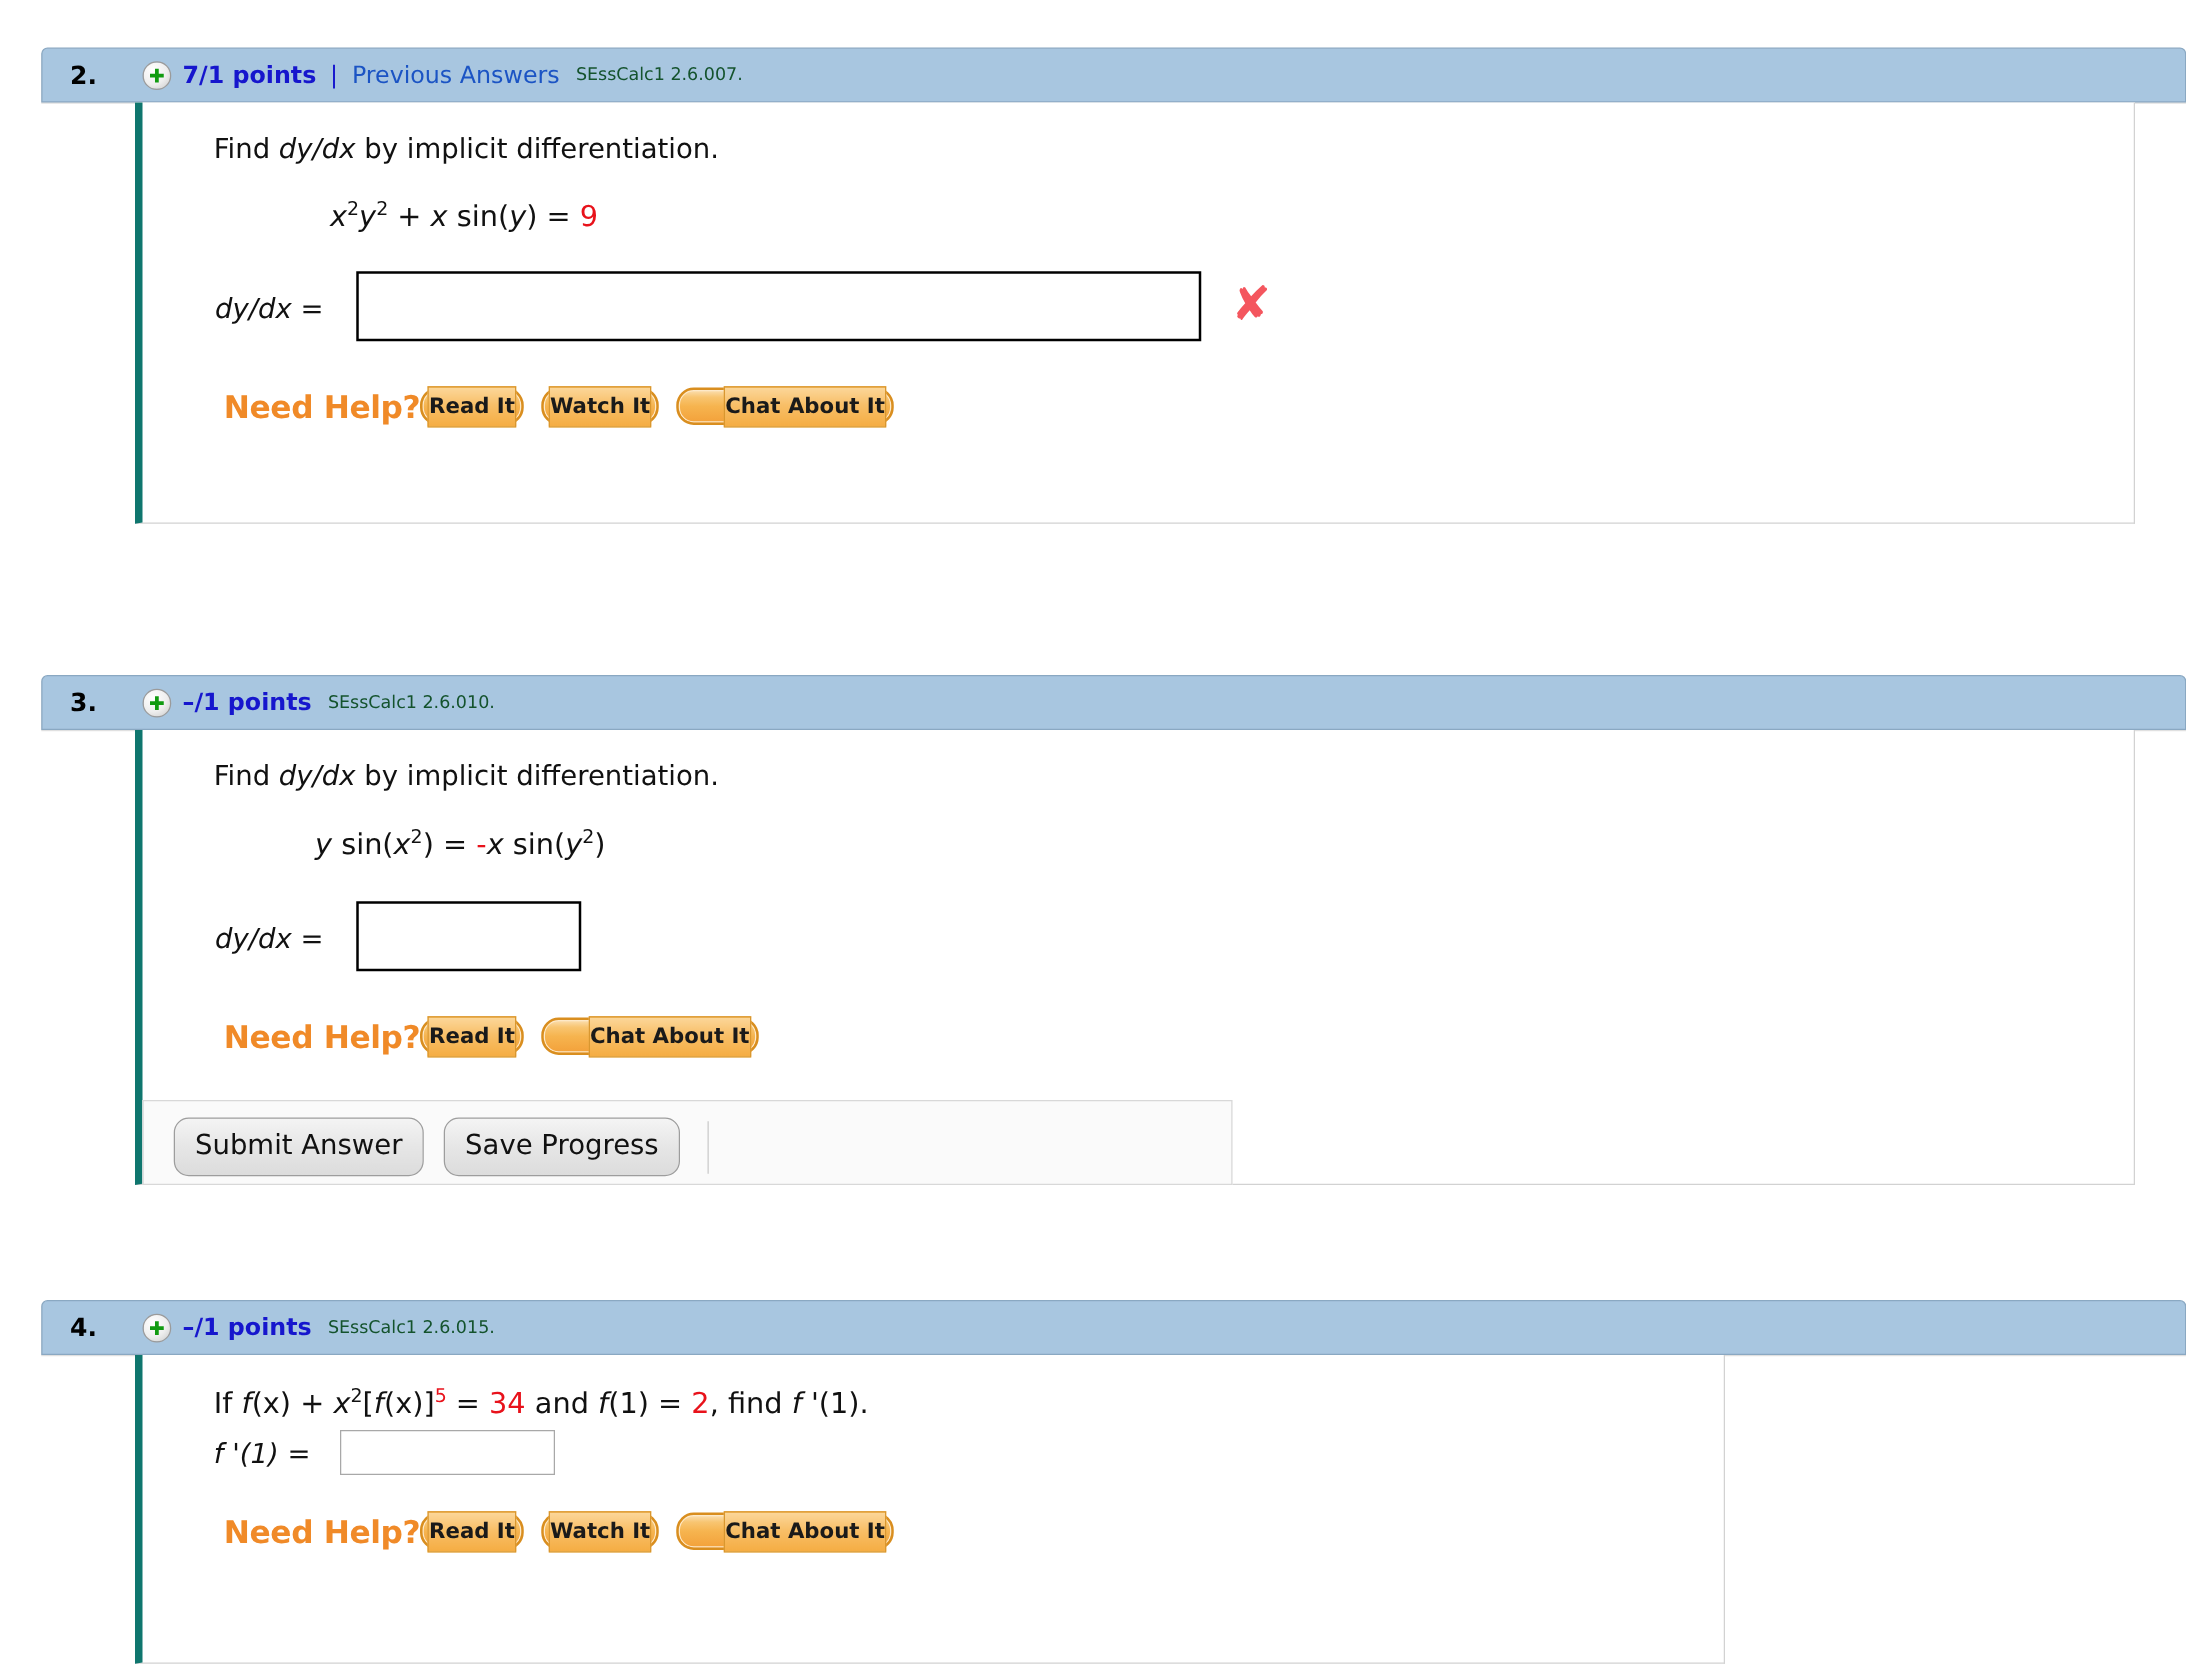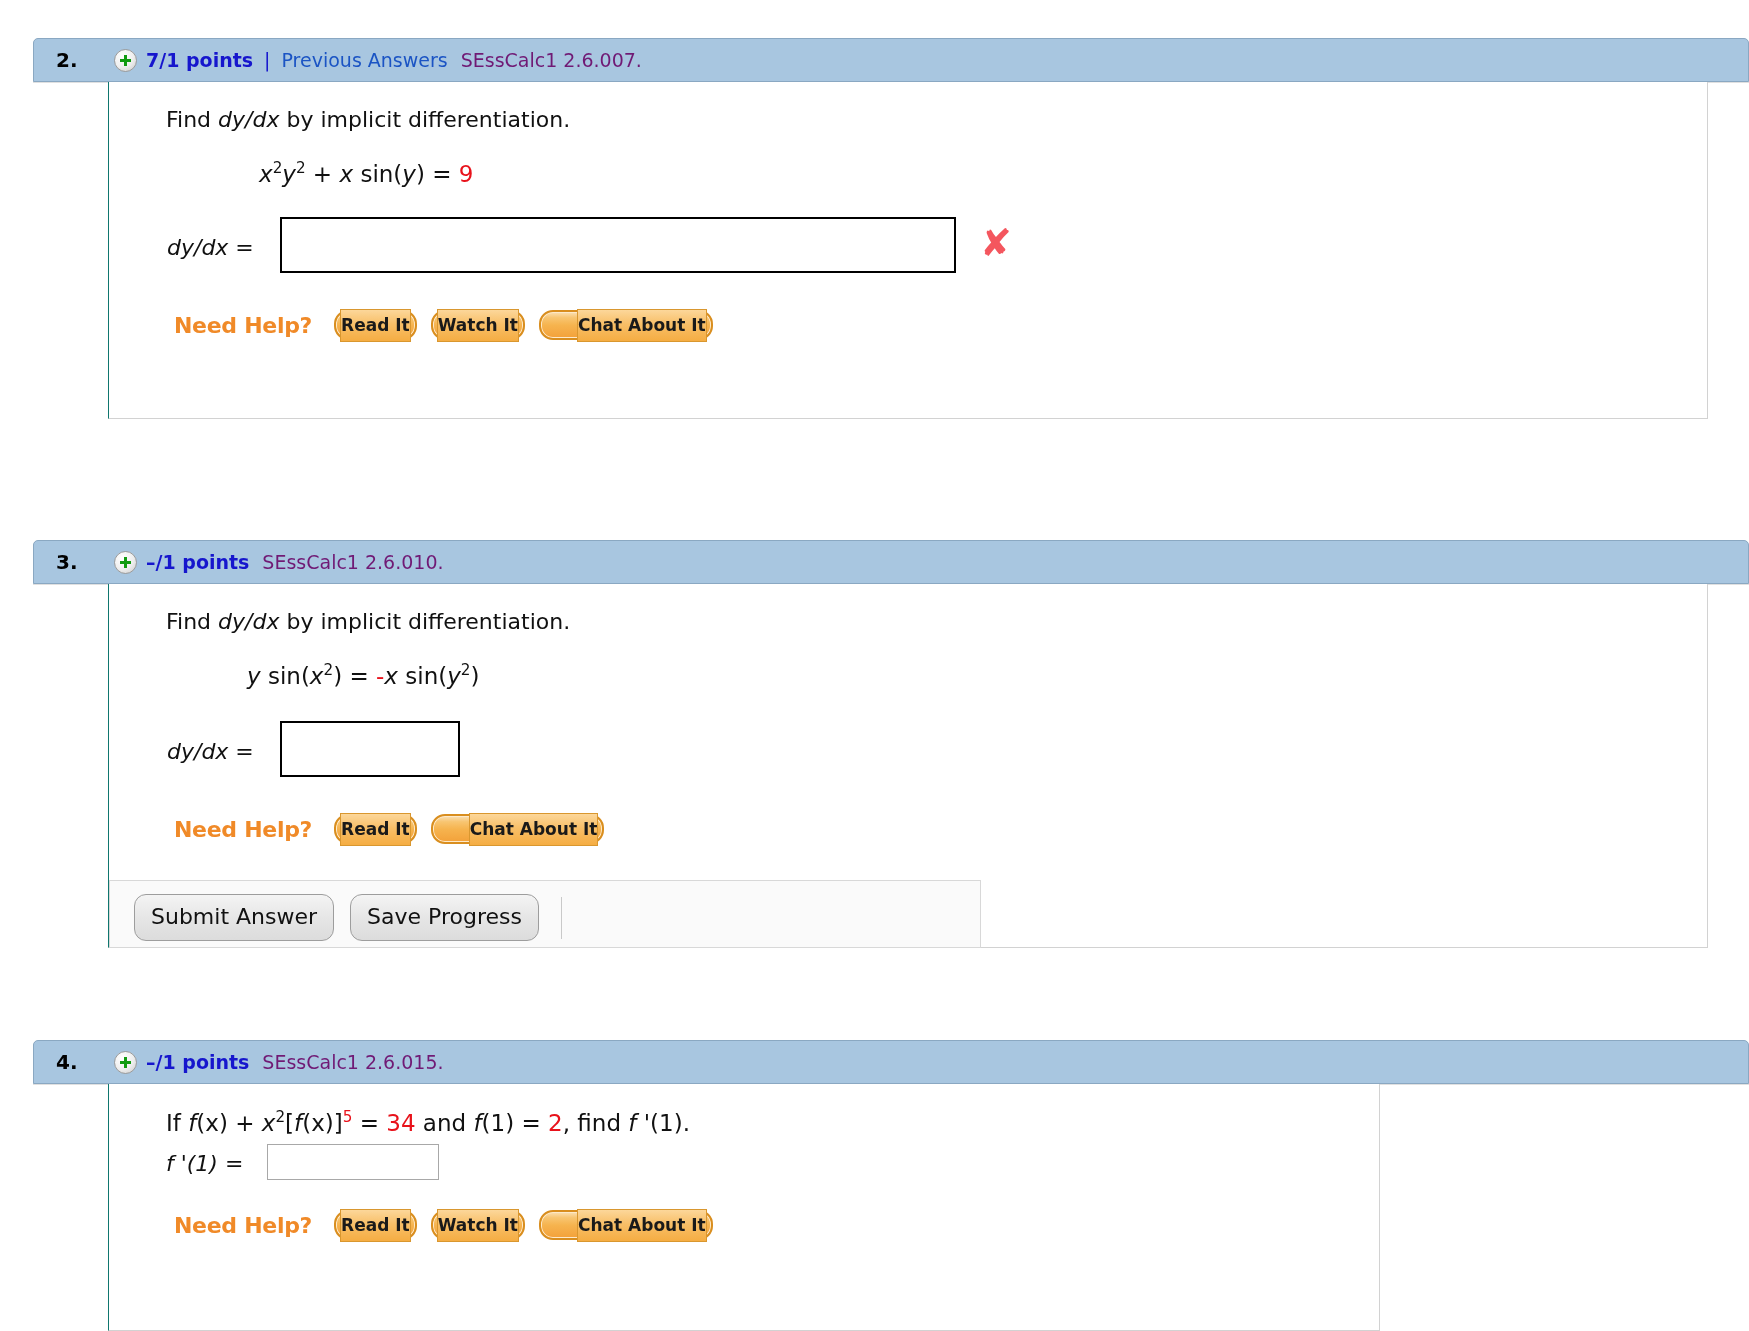--- a/index.html
+++ b/index.html
@@ -61,29 +61,29 @@
     color: #1616cd;
     font-size: 19px;
     margin: 0 11px;
   }
   .q-prev {
     color: #1b54c4;
     font-size: 19px;
     white-space: nowrap;
   }
   .q-code {
-    color: #701a75;
-    font-size: 19px;
+    color: #14532d;
+    font-size: 14px;
     margin-left: 13px;
     white-space: nowrap;
   }
 
   .q-body {
     background: #ffffff;
-    border-left: 1px solid #0f766e;
+    border-left: 6px solid #0f766e;
     border-right: 1px solid #d2d2d2;
     border-bottom: 1px solid #d2d2d2;
     box-sizing: border-box;
     position: relative;
     padding-left: 20px;
   }
 
   
   .prompt {
     font-size: 22px;
@@ -141,26 +141,25 @@
     line-height: 1;
   }
 
   
   .needhelp {
     position: absolute;
     display: flex;
     align-items: center;
   }
   .needhelp-label {
-    font-size: 22px;
+    font-size: 25px;
     font-weight: bold;
     color: #f08a28;
     font-family: "DejaVu Sans", sans-serif;
     letter-spacing: -0.3px;
-    margin-right: 22px;
     white-space: nowrap;
   }
   .help-btn {
     background: linear-gradient(to bottom, #fbe0b4 0%, #f8c571 22%, #f6b44f 50%, #f3a13a 100%);
     border: 2px solid #d98e1f;
     border-radius: 14px;
     padding: 3px 4px;
     margin-right: 14px;
     cursor: pointer;
     box-shadow: inset 0 0 0 1px #fde9c9;

